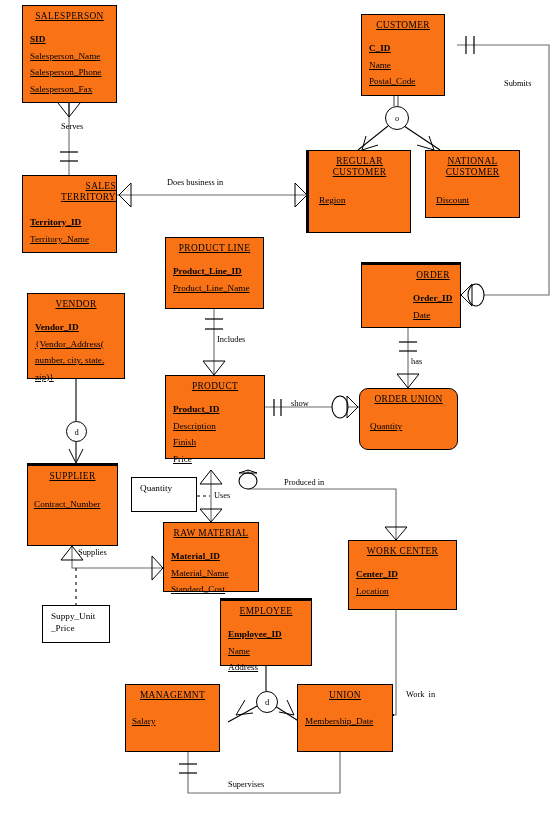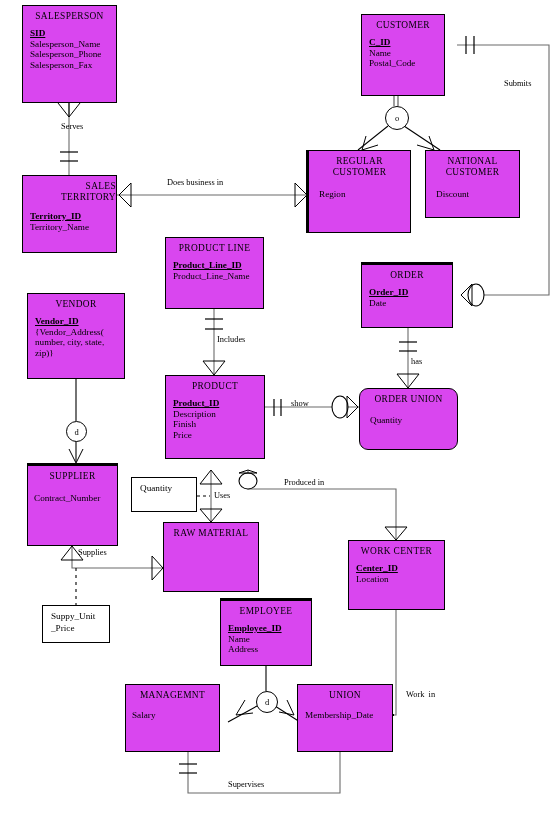--- a/index.html
+++ b/index.html
@@ -1,31 +1,31 @@
 <!DOCTYPE html>
 <html><head>
 <meta charset="utf-8">
 <style>
   html,body{margin:0;padding:0;background:#ffffff;}
   body{width:560px;height:837px;overflow:hidden;
        font-family:"Liberation Serif","DejaVu Serif",serif;color:#000;}
   #canvas{position:relative;width:560px;height:837px;}
   svg#wires{position:absolute;left:0;top:0;width:560px;height:837px;}
 
-  .entity{position:absolute;box-sizing:border-box;background:#d946ef;
-          border:1px solid #000;z-index:5;}
+  .entity{position:absolute;box-sizing:border-box;background:#f97316;
+          border:1px solid #000;z-index:5;text-decoration:underline;}
   .entity.strong{border:1px solid #000;}
   .entity.thicktop{border-top:3px solid #000;}
   .entity.thickleft{border-left:3px solid #000;}
   .entity.weak{border-radius:9px;}
   .entity .ename{text-align:center;font-size:9.4px;letter-spacing:.35px;
                  padding-top:5px;line-height:11px;}
   .entity .attrs{font-size:9.2px;line-height:10.6px;padding:6px 0 0 7px;}
   .entity .attrs .pk{font-weight:bold;text-decoration:underline;}
-  .entity .attrs div{white-space:pre;}
+  .entity .attrs div{white-space:pre;margin-top:6px;}
 
   .attrbox{position:absolute;box-sizing:border-box;background:#fff;
            border:1px solid #000;z-index:5;font-size:9.2px;
            line-height:11px;padding:5px 0 0 8px;}
 
   .lbl{position:absolute;font-size:8.4px;white-space:pre;z-index:6;
        background:transparent;line-height:10px;}
 
   .circ{position:absolute;z-index:6;border:1px solid #000;border-radius:50%;
         background:#fff;display:flex;align-items:center;justify-content:center;
@@ -246,21 +246,21 @@
   </div>
 
   <div class="entity strong" style="left:165px;top:237px;width:99px;height:72px;">
     <div class="ename">PRODUCT LINE</div>
     <div class="attrs">
       <div class="pk">Product_Line_ID</div>
       <div>Product_Line_Name</div>
     </div>
   </div>
 
-  <div class="entity strong thicktop" style="left:361px;top:262px;width:92px;height:66px;">
+  <div class="entity strong thicktop" style="left:361px;top:262px;width:100px;height:66px;padding-left:44px;">
     <div class="ename">ORDER</div>
     <div class="attrs">
       <div class="pk">Order_ID</div>
       <div>Date</div>
     </div>
   </div>
 
   <div class="entity strong" style="left:27px;top:293px;width:98px;height:86px;">
     <div class="ename">VENDOR</div>
     <div class="attrs">
@@ -290,23 +290,28 @@
 
   <div class="entity strong thicktop" style="left:27px;top:463px;width:91px;height:83px;">
     <div class="ename">SUPPLIER</div>
     <div class="attrs" style="padding-top:11px;padding-left:6px;">
       <div>Contract_Number</div>
     </div>
   </div>
 
   <div class="entity strong" style="left:163px;top:522px;width:96px;height:70px;">
     <div class="ename">RAW MATERIAL</div>
-  </div>
-
-  <div class="entity strong" style="left:348px;top:540px;width:97px;height:70px;">
+    <div class="attrs">
+      <div class="pk">Material_ID</div>
+      <div>Material_Name</div>
+      <div>Standard_Cost</div>
+    </div>
+  </div>
+
+  <div class="entity strong" style="left:348px;top:540px;width:109px;height:70px;">
     <div class="ename">WORK CENTER</div>
     <div class="attrs">
       <div class="pk">Center_ID</div>
       <div>Location</div>
     </div>
   </div>
 
   <div class="entity strong thicktop" style="left:220px;top:598px;width:92px;height:68px;">
     <div class="ename">EMPLOYEE</div>
     <div class="attrs">

